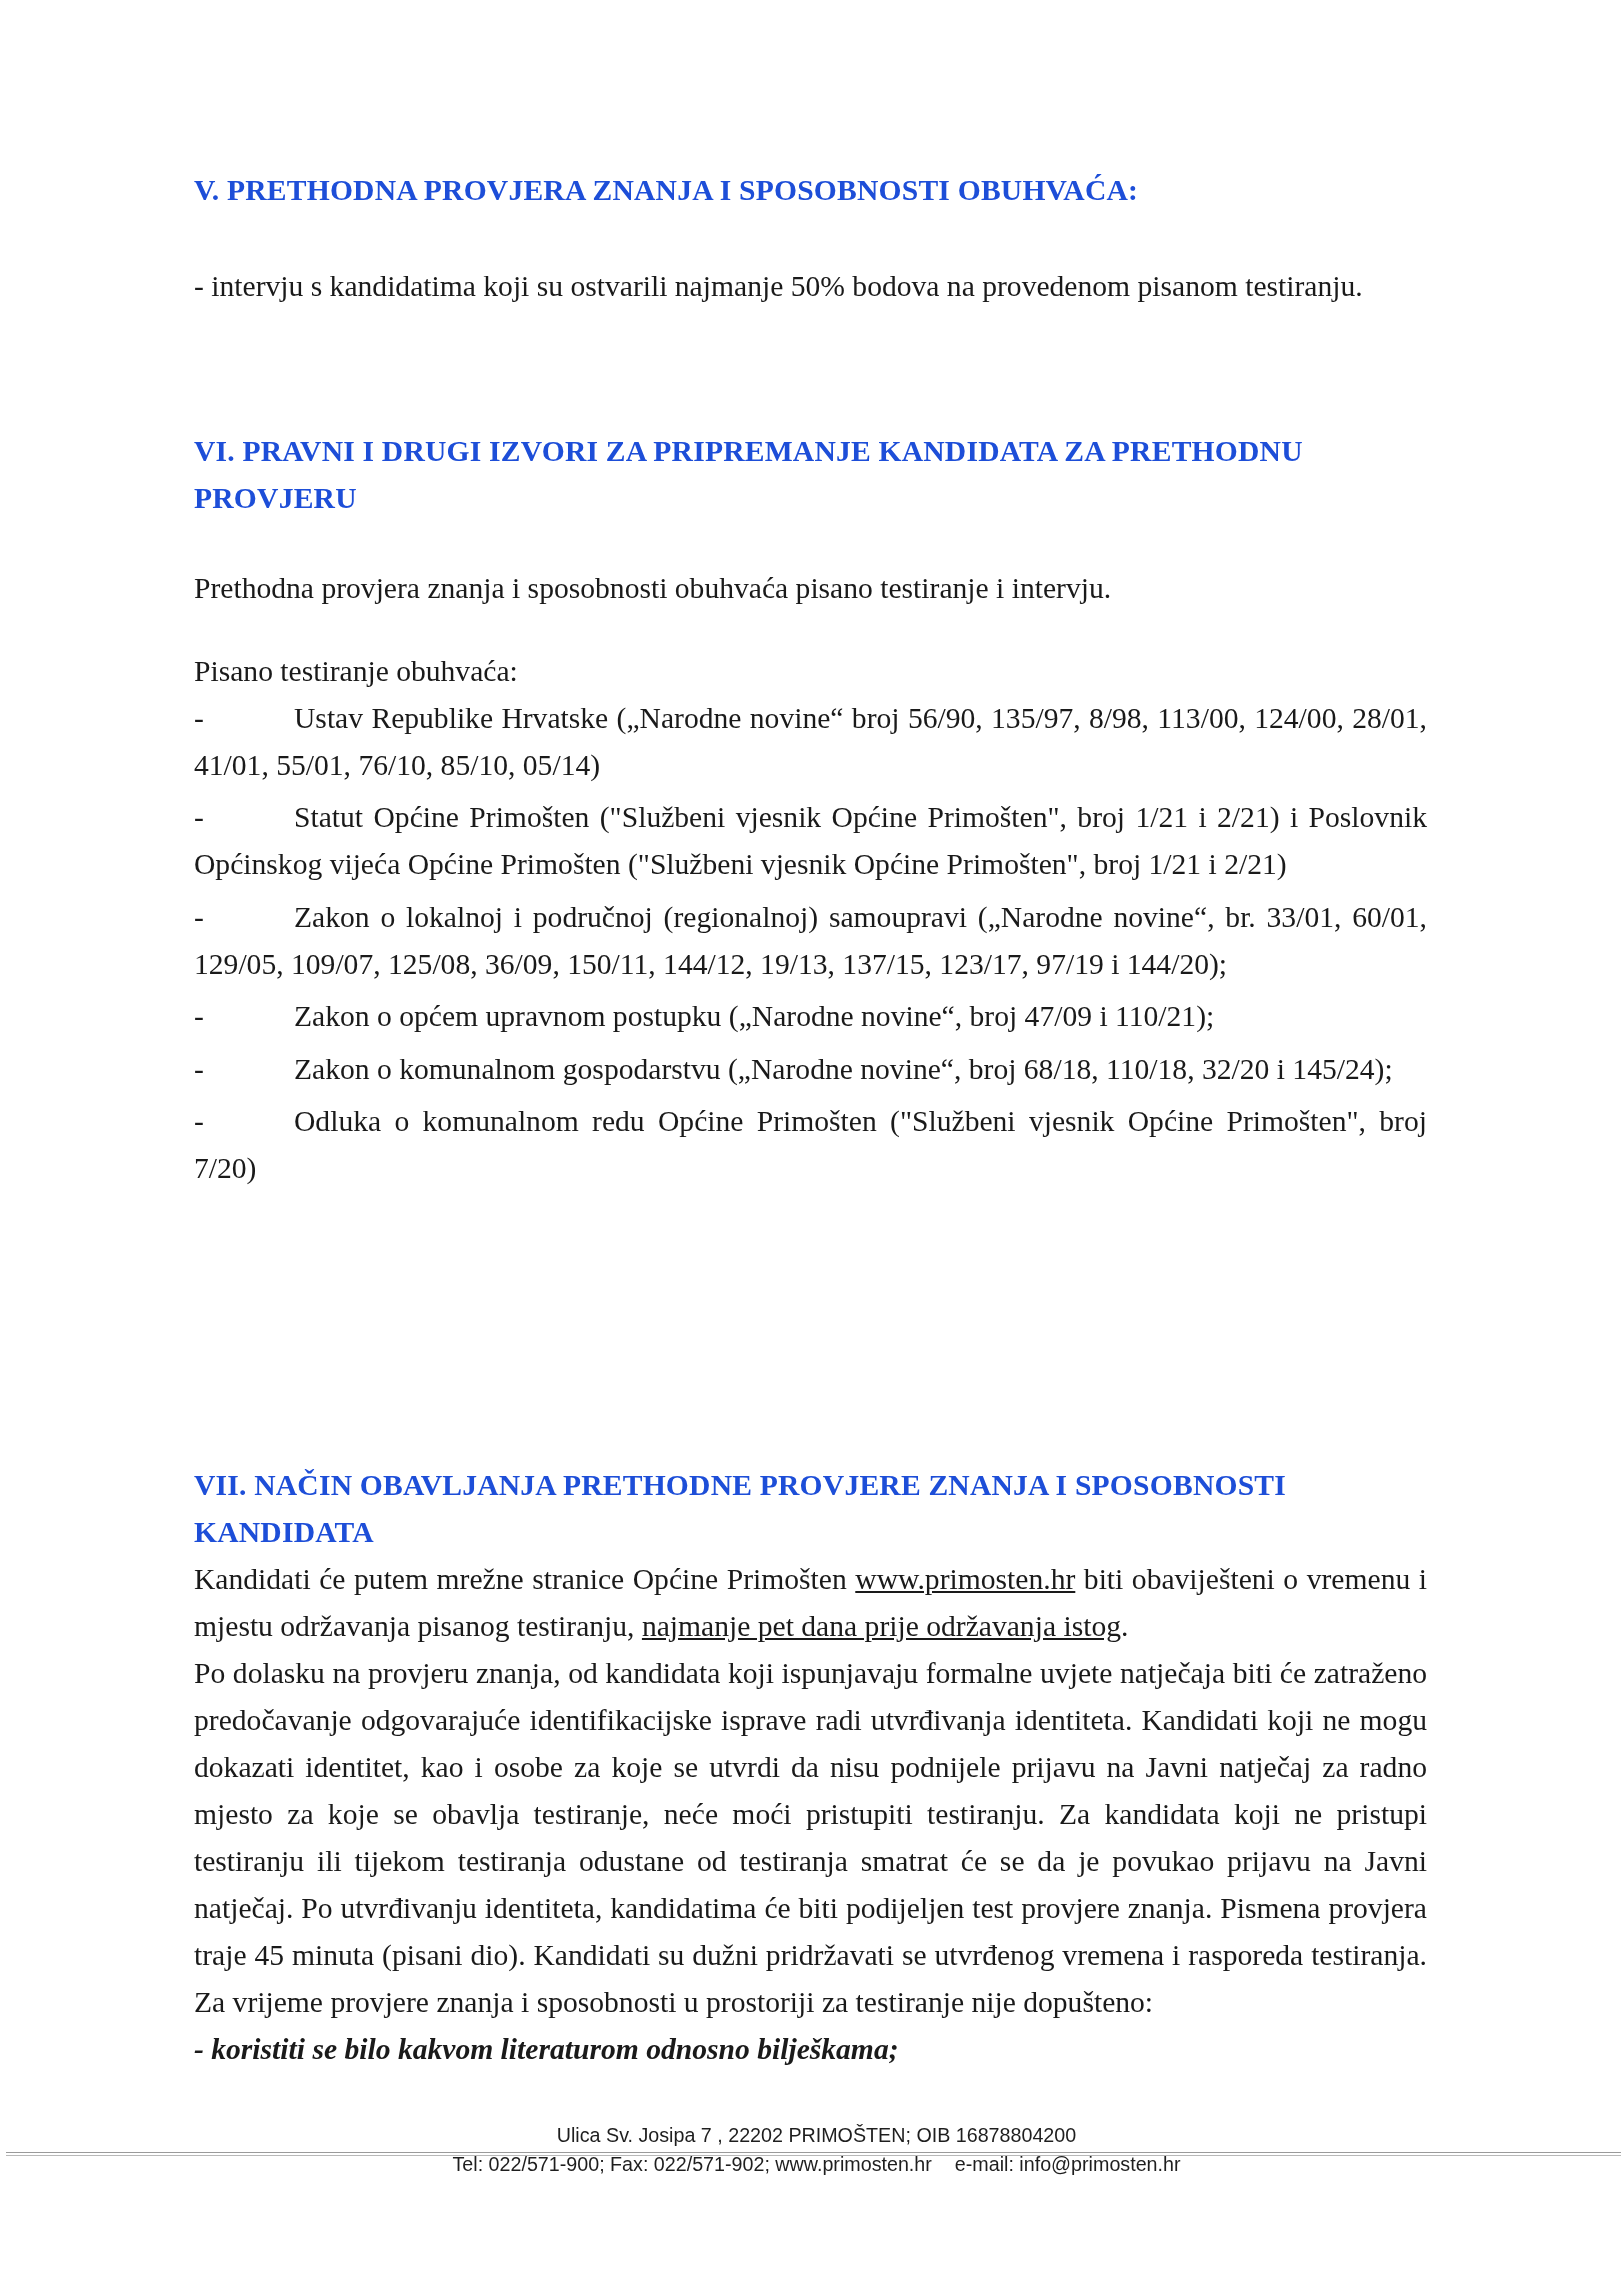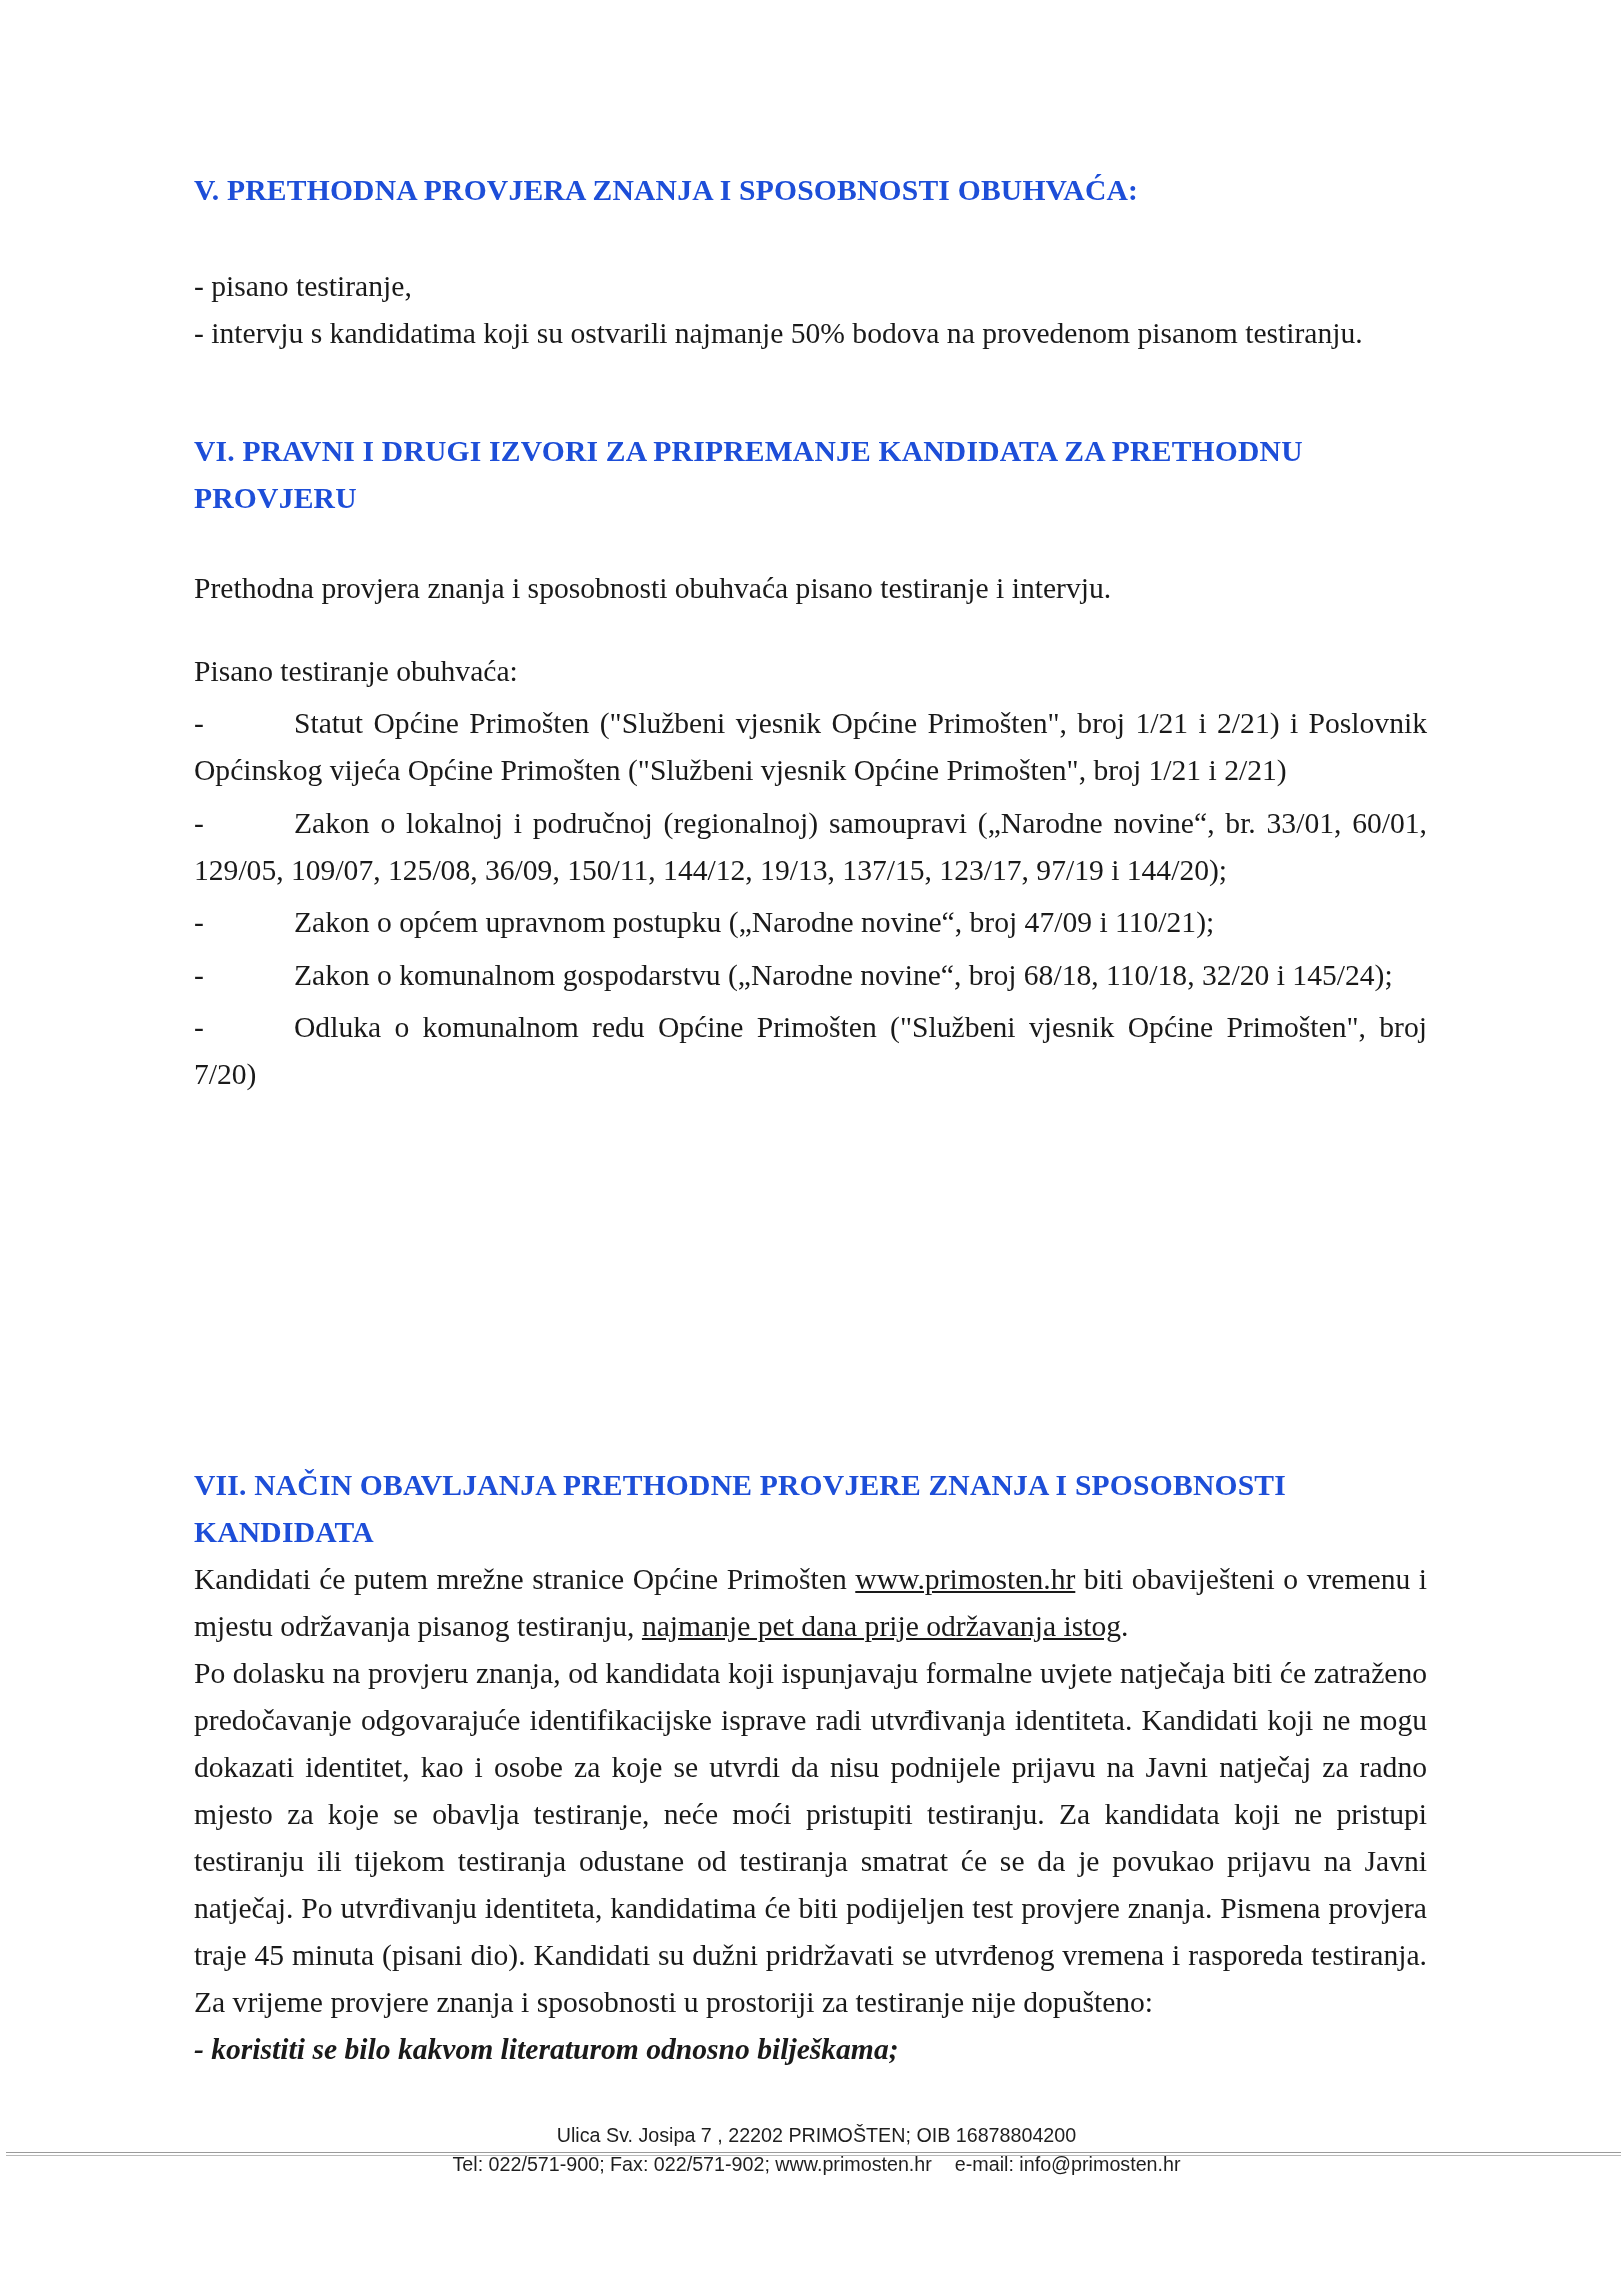--- a/index.html
+++ b/index.html
@@ -83,31 +83,31 @@
     .footer .gap { display: inline-block; width: 23px; }
   </style>
 </head>
 <body>
 
 <div class="page">
 
   <h2 id="sec5-heading" class="heading">V. PRETHODNA PROVJERA ZNANJA I SPOSOBNOSTI OBUHVAĆA:</h2>
 
   <div id="sec5-list">
-    <p class="para left">- pisano testiranje,</p>
     <p class="para">- intervju s kandidatima koji su ostvarili najmanje 50% bodova na provedenom pisanom testiranju.</p>
   </div>
 
   <h2 id="sec6-heading" class="heading">VI. PRAVNI I DRUGI IZVORI ZA PRIPREMANJE KANDIDATA ZA PRETHODNU PROVJERU</h2>
 
   <p id="sec6-intro" class="para">Prethodna provjera znanja i sposobnosti obuhvaća pisano testiranje i intervju.</p>
 
   <div id="sec6-written">
     <p class="para left">Pisano testiranje obuhvaća:</p>
 
+    <p class="law-item"><span class="dash">-</span><span>Ustav Republike Hrvatske („Narodne novine“ broj 56/90, 135/97, 8/98, 113/00, 124/00, 28/01, 41/01, 55/01, 76/10, 85/10, 05/14)</span></p>
     <div class="gap-small"></div>
     <p class="law-item"><span class="dash">-</span><span>Statut Općine Primošten ("Službeni vjesnik Općine Primošten", broj 1/21 i 2/21) i Poslovnik Općinskog vijeća Općine Primošten ("Službeni vjesnik Općine Primošten", broj 1/21 i 2/21)</span></p>
     <div class="gap-small"></div>
     <p class="law-item"><span class="dash">-</span><span>Zakon o lokalnoj i područnoj (regionalnoj) samoupravi („Narodne novine“, br. 33/01, 60/01, 129/05, 109/07, 125/08, 36/09, 150/11, 144/12, 19/13, 137/15, 123/17, 97/19 i 144/20);</span></p>
     <div class="gap-small"></div>
     <p class="law-item"><span class="dash">-</span><span>Zakon o općem upravnom postupku („Narodne novine“, broj 47/09 i 110/21);</span></p>
     <div class="gap-small"></div>
     <p class="law-item"><span class="dash">-</span><span>Zakon o komunalnom gospodarstvu („Narodne novine“, broj 68/18, 110/18, 32/20 i 145/24);</span></p>
     <div class="gap-small"></div>
     <p class="law-item"><span class="dash">-</span><span>Odluka o komunalnom redu Općine Primošten ("Službeni vjesnik Općine Primošten", broj 7/20)</span></p>

